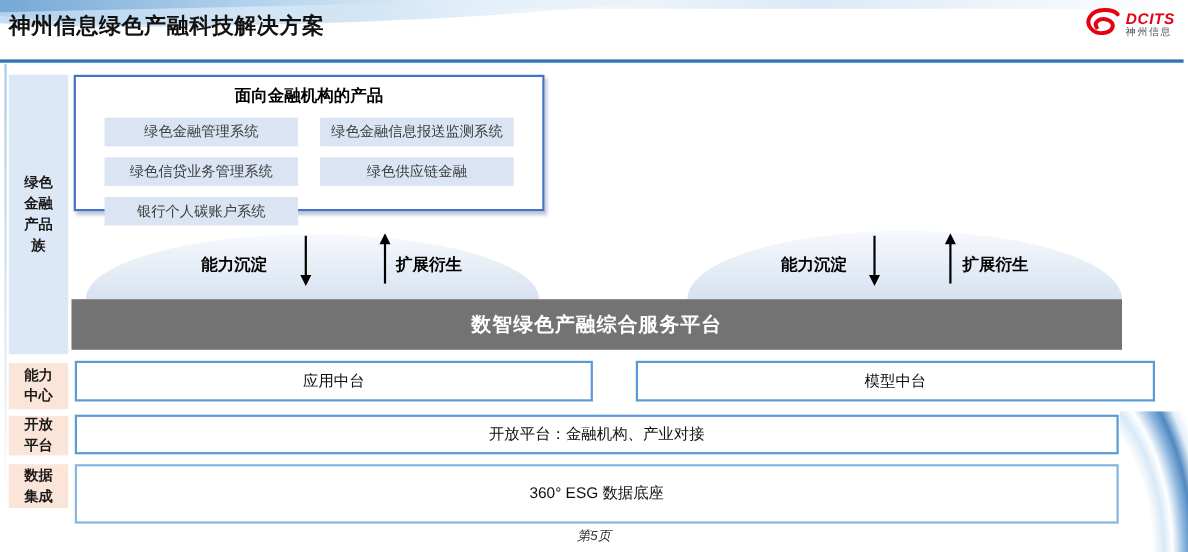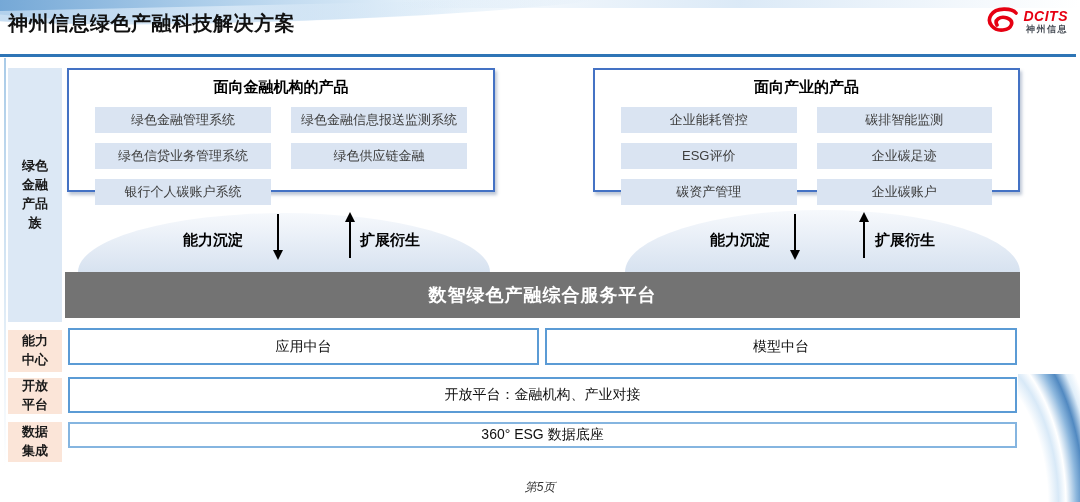--- a/index.html
+++ b/index.html
@@ -22,21 +22,21 @@
              rgba(255,255,255,0) 60%, rgba(190,218,242,.6) 67%, rgba(255,255,255,.95) 72%,
              rgba(120,170,215,.85) 79%, rgba(62,124,186,.9) 84%, rgba(200,225,245,.55) 90%,
              rgba(255,255,255,0) 95%); }
 
   
   .title { position:absolute; left:8px; top:10px; font-size:20px; font-weight:bold; color:#111; letter-spacing:.5px; }
   .title-rule { position:absolute; left:0; top:54px; width:1076px; height:3px; background:#2e75b6; }
   .logo { position:absolute; right:12px; top:7px; display:flex; align-items:center; gap:4px; }
   .logo-text { display:flex; flex-direction:column; line-height:1.1; }
   .logo-en { font-size:14px; font-weight:bold; font-style:italic; color:#e60012; letter-spacing:.5px; }
-  .logo-cn { font-size:9px; color:#464c55; letter-spacing:1.5px; font-weight:bold;text-align:right; }
+  .logo-cn { font-size:9px; color:#464c55; letter-spacing:1.5px; font-weight:normal; }
 
   
   .sideblock { position:absolute; left:8px; width:54px; display:flex; align-items:center; justify-content:center;
                font-weight:bold; font-size:13px; color:#1a1a1a; }
   .sb-label { width:2em; text-align:center; word-break:break-all; line-height:1.45; }
   .sb-1 { top:68px;  height:254px; background:#dce8f5; }
   .sb-2 { top:330px; height:42px;  background:#fbe5d8; }
   .sb-3 { top:378px; height:36px;  background:#fbe5d8; }
   .sb-4 { top:422px; height:40px;  background:#fbe5d8; }
 
@@ -60,23 +60,23 @@
   .flow-label { position:absolute; font-size:15px; font-weight:bold; color:#000; }
   .arrow { position:absolute; }
 
   
   .platform-bar { position:absolute; left:65px; top:272px; width:955px; height:46px; background:#737373;
                   color:#fff; font-weight:bold; font-size:18px; letter-spacing:1px;
                   display:flex; align-items:center; justify-content:center; }
   .rowbox { position:absolute; background:#fff; border:2px solid #5b9bd5; display:flex; align-items:center;
             justify-content:center; font-size:14px; color:#111; }
   .row-app   { left:68px;  top:328px; width:471px; height:37px; }
-  .row-model { left:545px; top:328px; width:472px; height:37px; }
+  .row-model { left:578px; top:328px; width:472px; height:37px; }
   .row-open  { left:68px;  top:377px; width:949px; height:36px; }
-  .row-data  { left:68px;  top:422px; width:949px; height:26px; border-color:#85b5e0; }
+  .row-data  { left:68px;  top:422px; width:949px; height:54px; border-color:#85b5e0; }
 
   .footer { position:absolute; left:0; bottom:6px; width:100%; text-align:center;
             font-size:12px; font-style:italic; color:#333; }
 </style>
 </head>
 <body>
 
 <div class="slide">
 
   <div class="deco1"></div>
@@ -120,31 +120,20 @@
     <div class="ptitle">面向金融机构的产品</div>
     <div class="pitems">
       <div class="pitem">绿色金融管理系统</div>
       <div class="pitem">绿色金融信息报送监测系统</div>
       <div class="pitem">绿色信贷业务管理系统</div>
       <div class="pitem">绿色供应链金融</div>
       <div class="pitem">银行个人碳账户系统</div>
     </div>
   </div>
 
-  <div class="pbox pbox-right">
-    <div class="ptitle">面向产业的产品</div>
-    <div class="pitems">
-      <div class="pitem">企业能耗管控</div>
-      <div class="pitem">碳排智能监测</div>
-      <div class="pitem">ESG评价</div>
-      <div class="pitem">企业碳足迹</div>
-      <div class="pitem">碳资产管理</div>
-      <div class="pitem">企业碳账户</div>
-    </div>
-  </div>
 
   <div class="flow-label" style="left:183px; top:231px;">能力沉淀</div>
   <div class="arrow" style="left:272px; top:214px;">
     <svg width="12" height="46">
         <line x1="6" y1="0" x2="6" y2="37" stroke="#000" stroke-width="2"></line>
         <polygon points="1,36 11,36 6,46" fill="#000"></polygon>
       </svg>
   </div>
   <div class="arrow" style="left:344px; top:212px;">
     <svg width="12" height="46">

